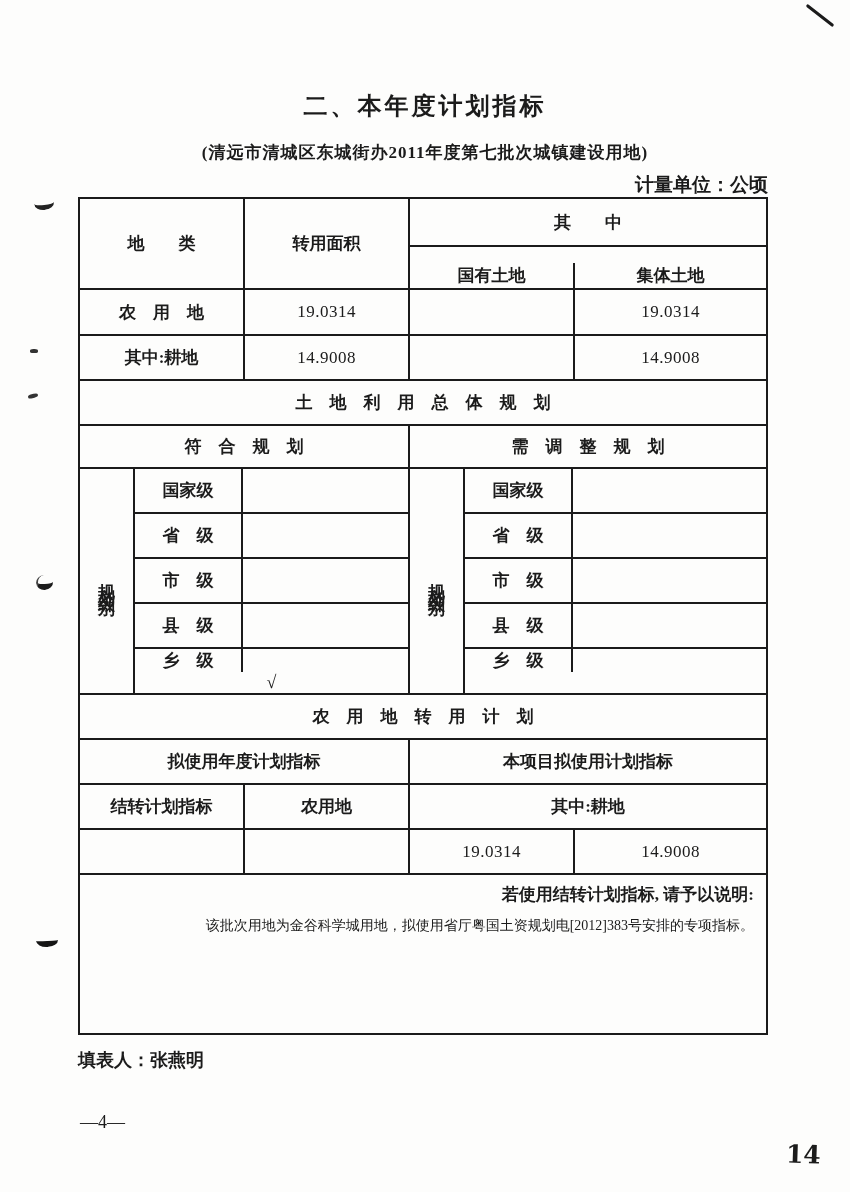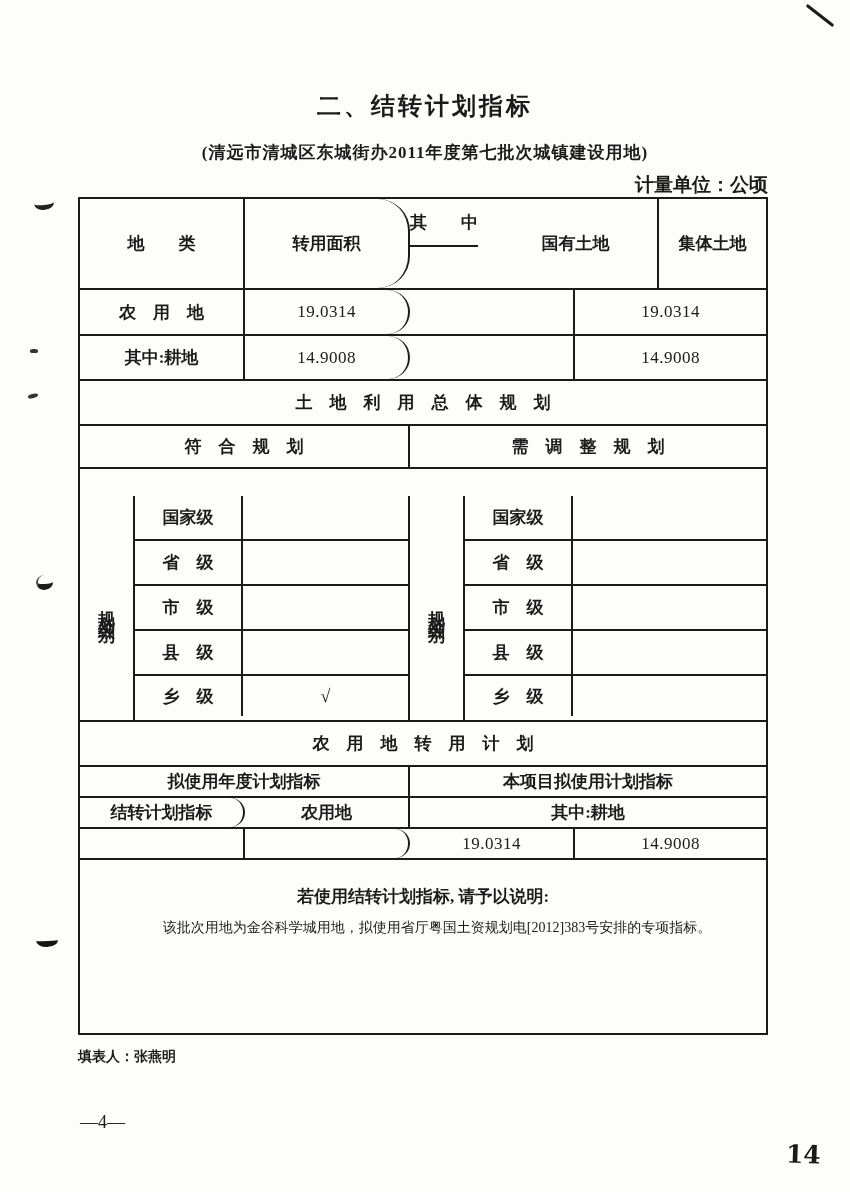--- a/index.html
+++ b/index.html
@@ -33,58 +33,58 @@
     font-size:17px;
   }
   .row{display:flex;border-bottom:2px solid var(--ink);}
   .row.last{border-bottom:none;}
   .cell{
     display:flex;align-items:center;justify-content:center;
     text-align:center;overflow:hidden;
   }
   .bR{border-right:2px solid var(--ink);}
   .w1{width:165px;}
-  .w2{width:165px;border-radius:32px;}
+  .w2{width:165px;}
   .w3{width:165px;}
   .wHalf{width:330px;}
   .grow{flex:1;}
   .hdr{font-weight:bold;}
   .num{font-weight:normal;letter-spacing:0.5px;}
   
   .r1{height:91px;}
-  .right-group{flex:1;display:flex;gap:16px;}
+  .right-group{flex:1;display:flex;flex-direction:column;gap:16px;}
   .ofwhich{height:48px;border-bottom:2px solid var(--ink);display:flex;align-items:center;justify-content:center;font-weight:bold;}
   .subrow{flex:1;display:flex;}
   .r-land{height:46px;}
   .r-plow{height:45px;}
   .banner{height:45px;display:flex;align-items:center;justify-content:center;font-weight:bold;border-bottom:2px solid var(--ink);}
   .r-conform{height:43px;}
   
-  .levels{height:226px;display:flex;border-bottom:2px solid var(--ink);margin-top:27px;}
+  .levels{height:226px;display:flex;border-bottom:2px solid var(--ink);}
   .half-l{width:330px;display:flex;border-right:2px solid var(--ink);}
   .half-r{flex:1;display:flex;}
   .axis{
     width:55px;border-right:2px solid var(--ink);
     display:flex;align-items:center;justify-content:center;
     writing-mode:vertical-rl;text-orientation:upright;
     font-weight:bold;letter-spacing:6px;
   }
   .lrows{flex:1;display:flex;flex-direction:column;}
   .lrow{display:flex;height:45px;border-bottom:2px solid var(--ink);}
-  .lrow.last{height:40px;border-bottom:none;}
+  .lrow.last{height:40px;border-bottom:none;flex-direction:column;}
   .lname{width:108px;border-right:2px solid var(--ink);display:flex;align-items:center;justify-content:center;font-weight:bold;}
   .lval{flex:1;display:flex;align-items:center;justify-content:center;font-size:18px;}
   
-  .r-plan{height:31px;}
-  
-  .note-row{flex:1;display:block;padding:25px 12px;text-align:center;}
+  .r-plan{height:45px;}
+  
+  .note-row{flex:1;display:block;padding:8px 12px;text-align:right;}
   .note-label{font-size:17px;font-weight:bold;}
   .note-body{margin-top:8px;font-size:14px;font-weight:normal;line-height:1.75;text-indent:2em;}
   
-  .preparer{position:absolute;left:78px;top:1048px;font-size:14px;font-weight:bold;}
+  .preparer{position:absolute;left:78px;top:1048px;font-size:18px;font-weight:bold;}
   .page-number{position:absolute;left:80px;top:1112px;font-size:18px;}
   .handwritten{
     position:absolute;left:786px;top:1140px;font-size:25px;font-weight:bold;
     transform:rotate(2deg);font-family:"DejaVu Serif",serif;
   }
   
   .slash-mark{
     position:absolute;left:803px;top:14px;width:34px;height:3px;
     background:var(--ink);transform:rotate(38deg);border-radius:2px;
   }
@@ -100,21 +100,21 @@
 
 <div class="page">
 
   <div class="slash-mark"></div>
   <div class="smudge s1"></div>
   <div class="smudge s2"></div>
   <div class="smudge s3"></div>
   <div class="smudge s4"></div>
   <div class="smudge s5"></div>
 
-  <div class="doc-title">二、结转计划指标</div>
+  <div class="doc-title">二、本年度计划指标</div>
   <div class="doc-subtitle">(清远市清城区东城街办2011年度第七批次城镇建设用地)</div>
   <div class="unit-label">计量单位：公顷</div>
 
   <div class="tbl">
 
     <div class="row r1">
       <div class="cell w1 bR hdr">地　　类</div>
       <div class="cell w2 bR hdr">转用面积</div>
       <div class="right-group">
         <div class="ofwhich">其　　中</div>

